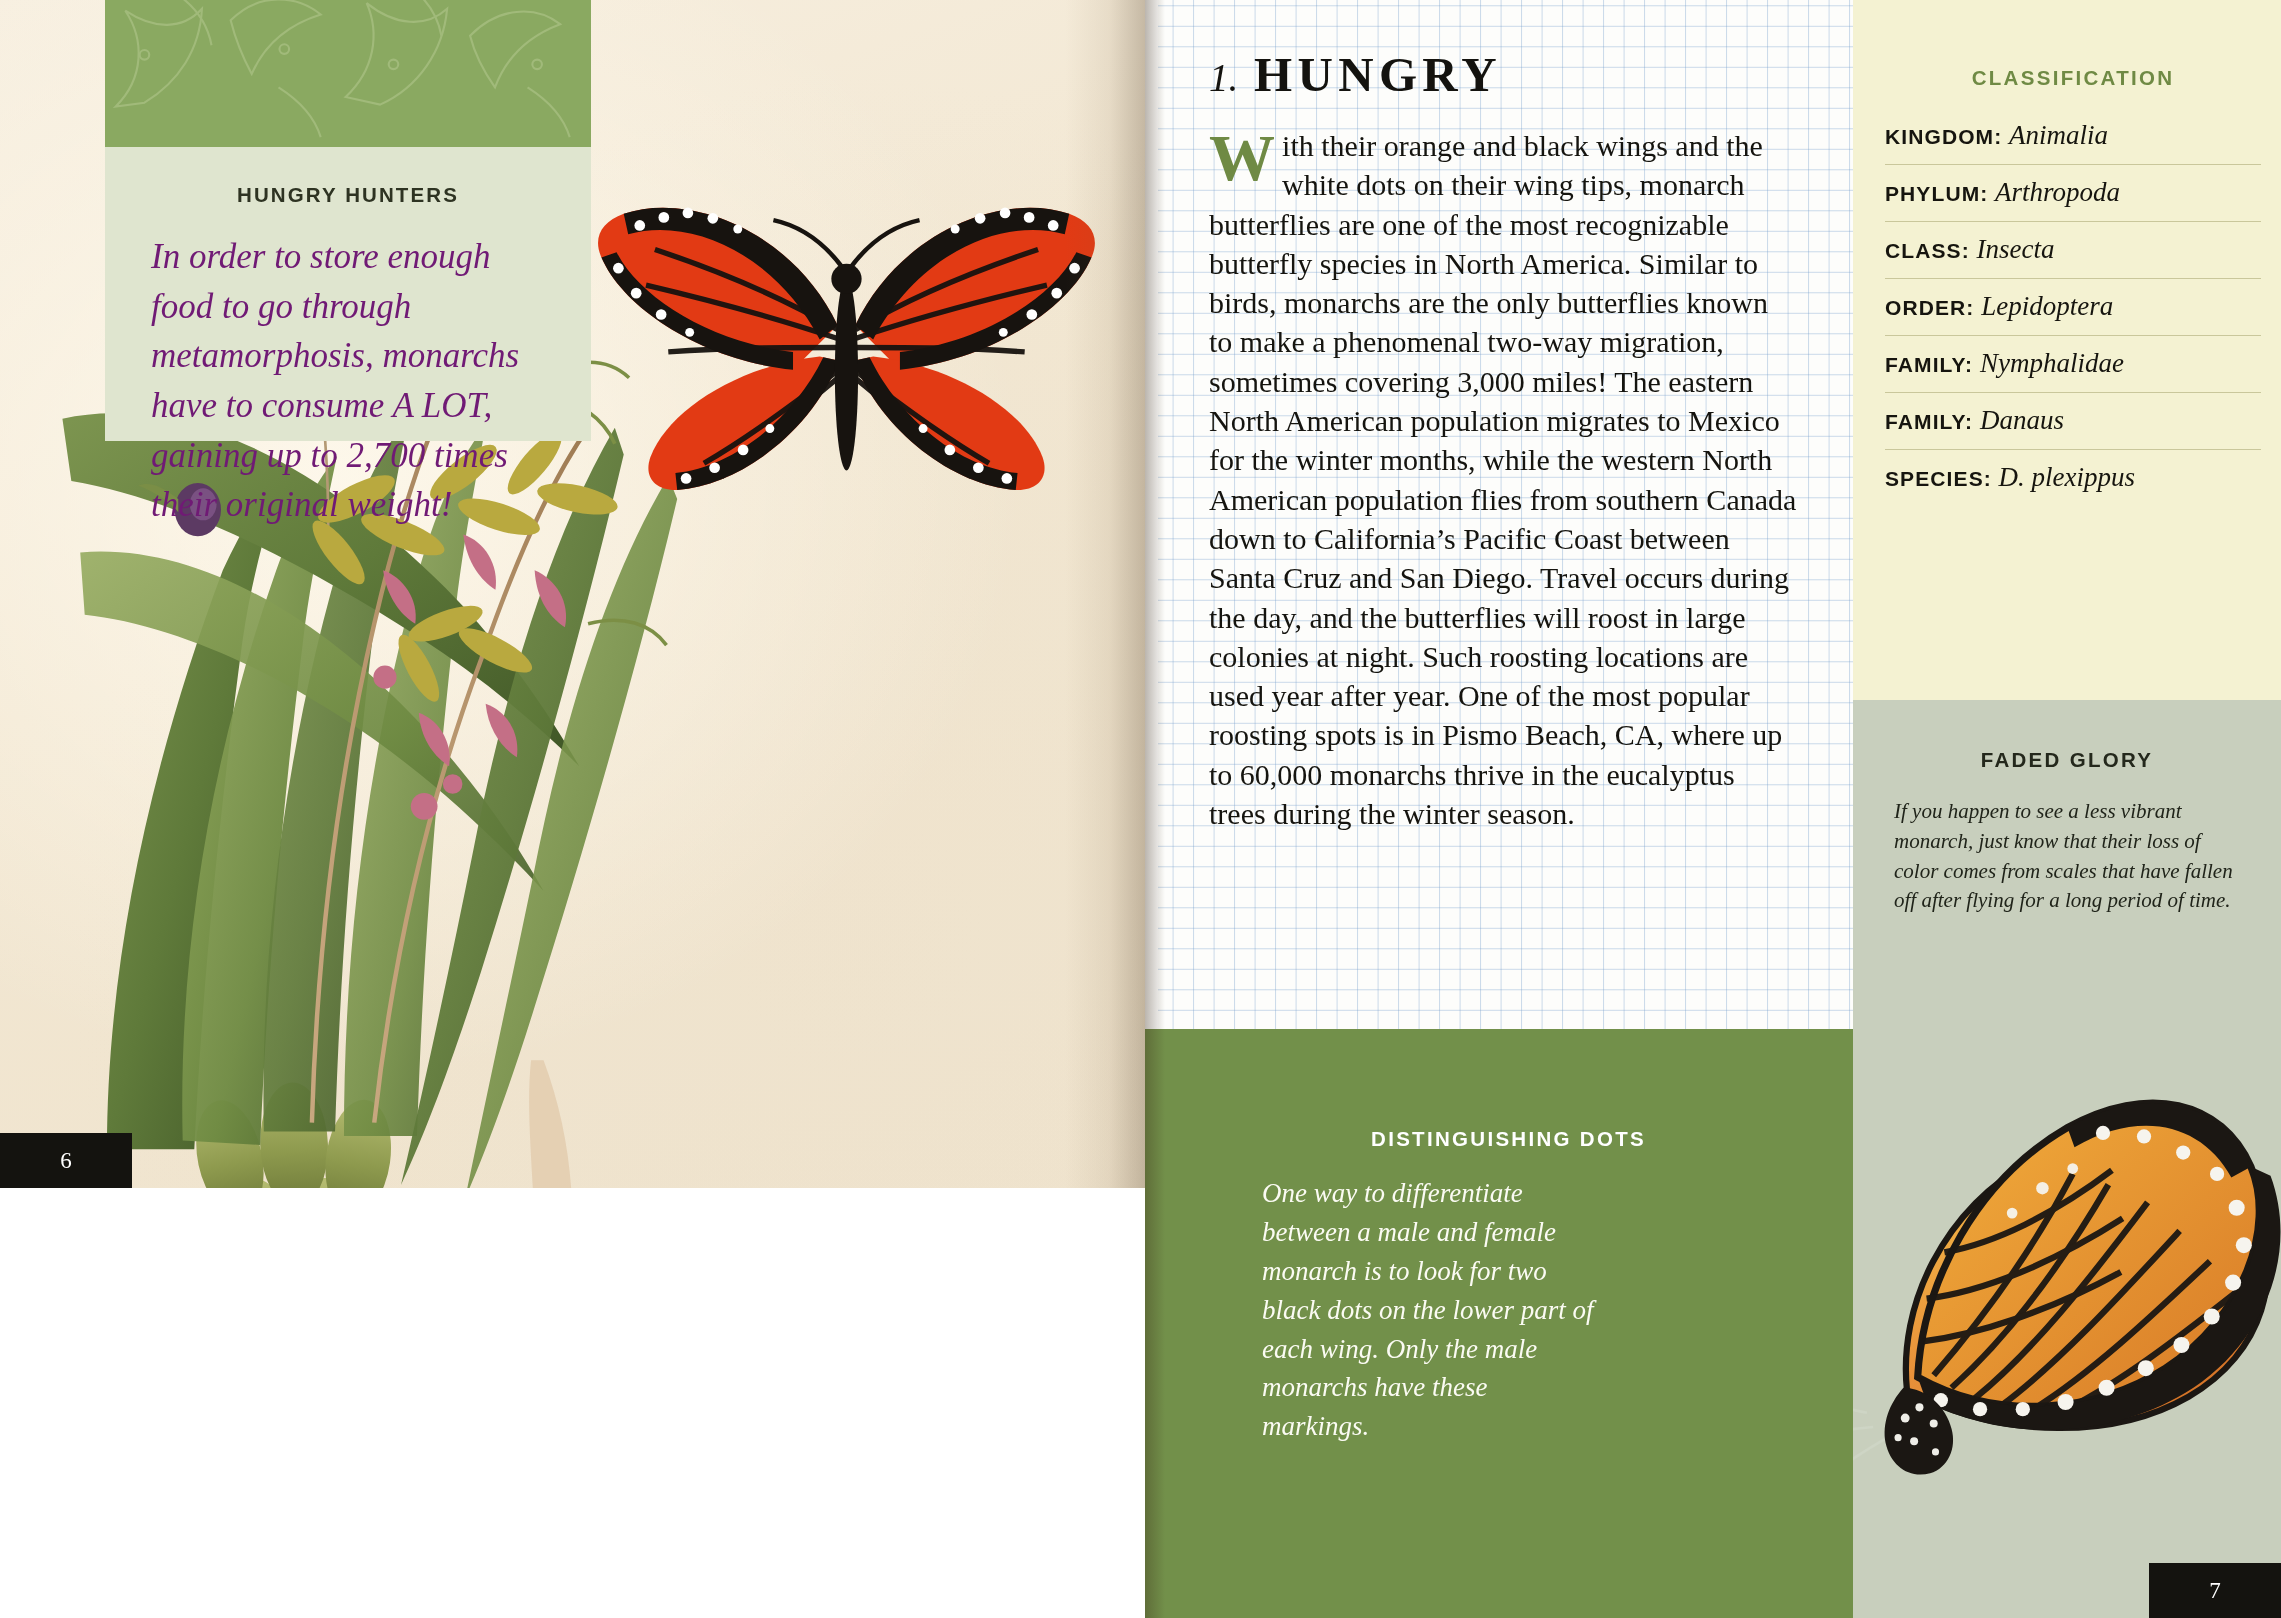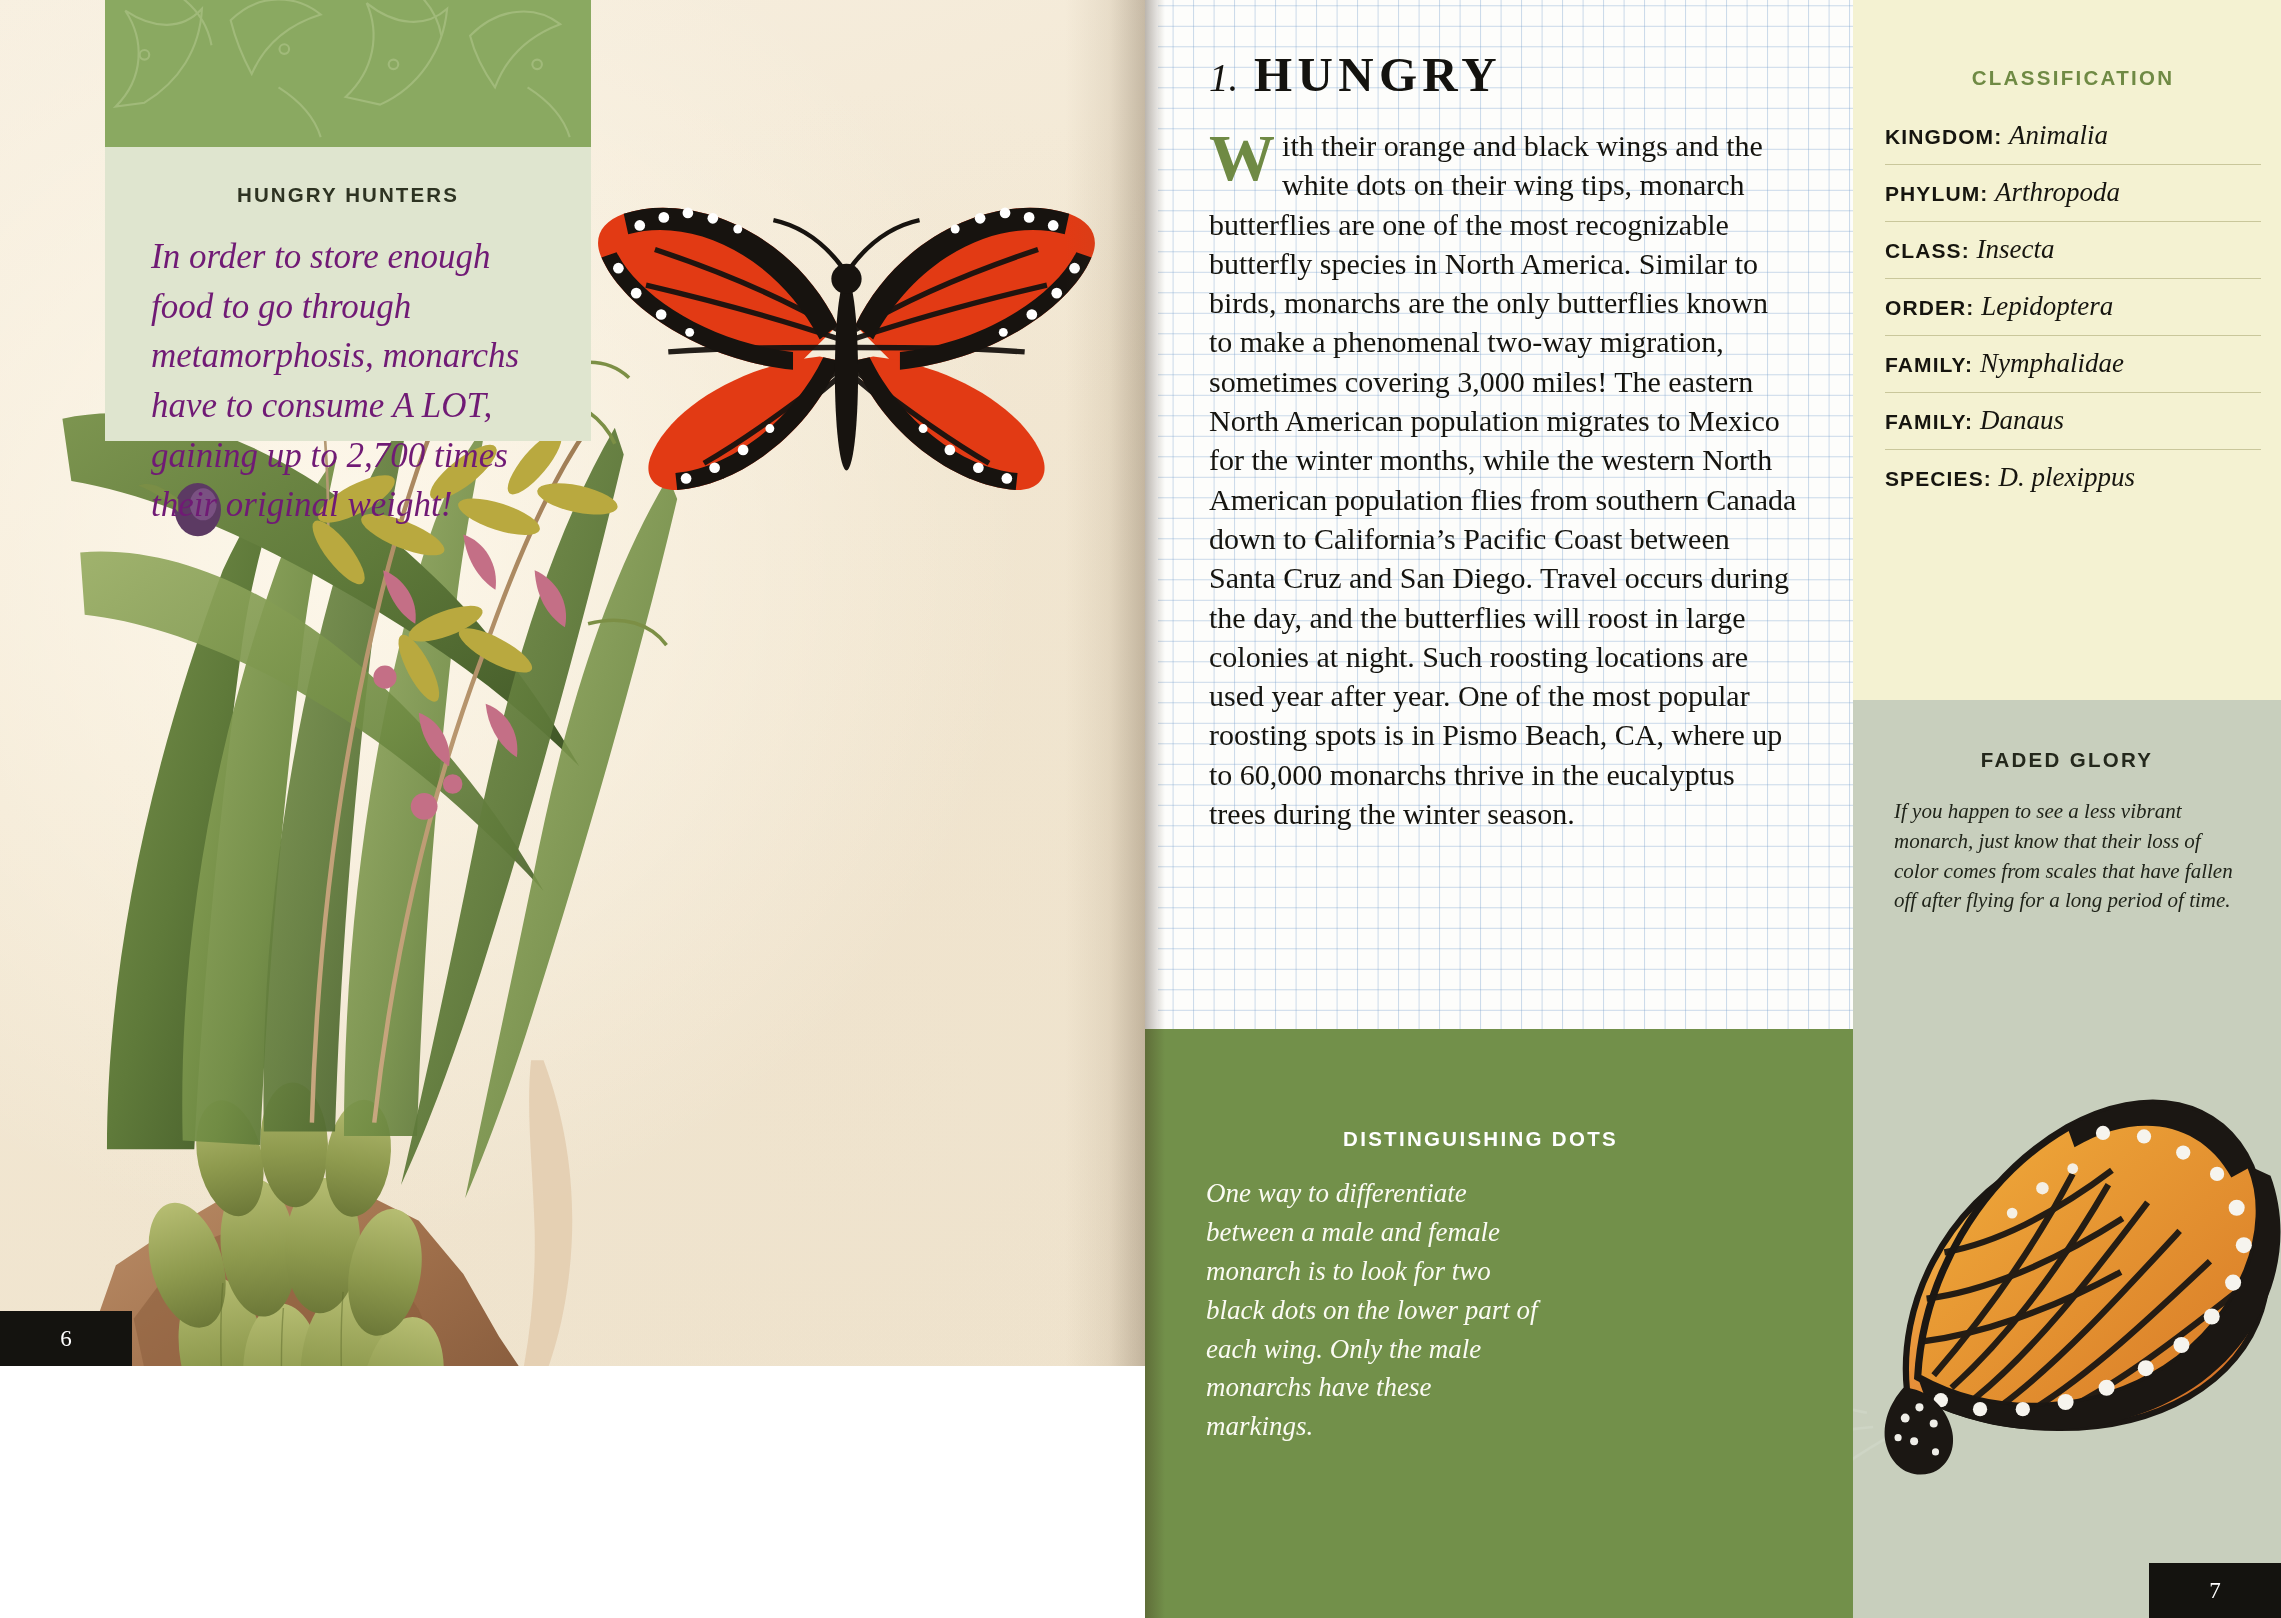--- a/index.html
+++ b/index.html
@@ -17,21 +17,21 @@
     position: relative;
     width: 2281px;
     height: 1618px;
     display: flex;
   }
 
   
   .page-left {
     position: relative;
     width: 1145px;
-    height: 1366px;
+    height: 1188px;
     background: #f4ead8;
     overflow: hidden;
   }
   .paper-texture {
     position: absolute;
     inset: 0;
     background:
       radial-gradient(ellipse at 30% 40%, rgba(255,250,238,0.85) 0%, rgba(244,234,216,0) 60%),
       radial-gradient(ellipse at 75% 80%, rgba(238,226,204,0.6) 0%, rgba(244,234,216,0) 65%),
       linear-gradient(160deg, #f7efe0 0%, #f2e7d2 45%, #efe3cd 100%);
@@ -185,21 +185,21 @@
 
   
   .green-block {
     position: absolute;
     left: 0;
     top: 1029px;
     width: 708px;
     height: 589px;
     background: #72904a;
     box-sizing: border-box;
-    padding: 98px 98px 0 61px;
+    padding: 98px 98px 0 117px;
   }
   .green-block-title {
     font-family: "Liberation Sans", sans-serif;
     font-weight: bold;
     font-size: 20.5px;
     letter-spacing: 2.3px;
     color: #ffffff;
     text-align: center;
     margin: 0 0 23px 0;
   }

